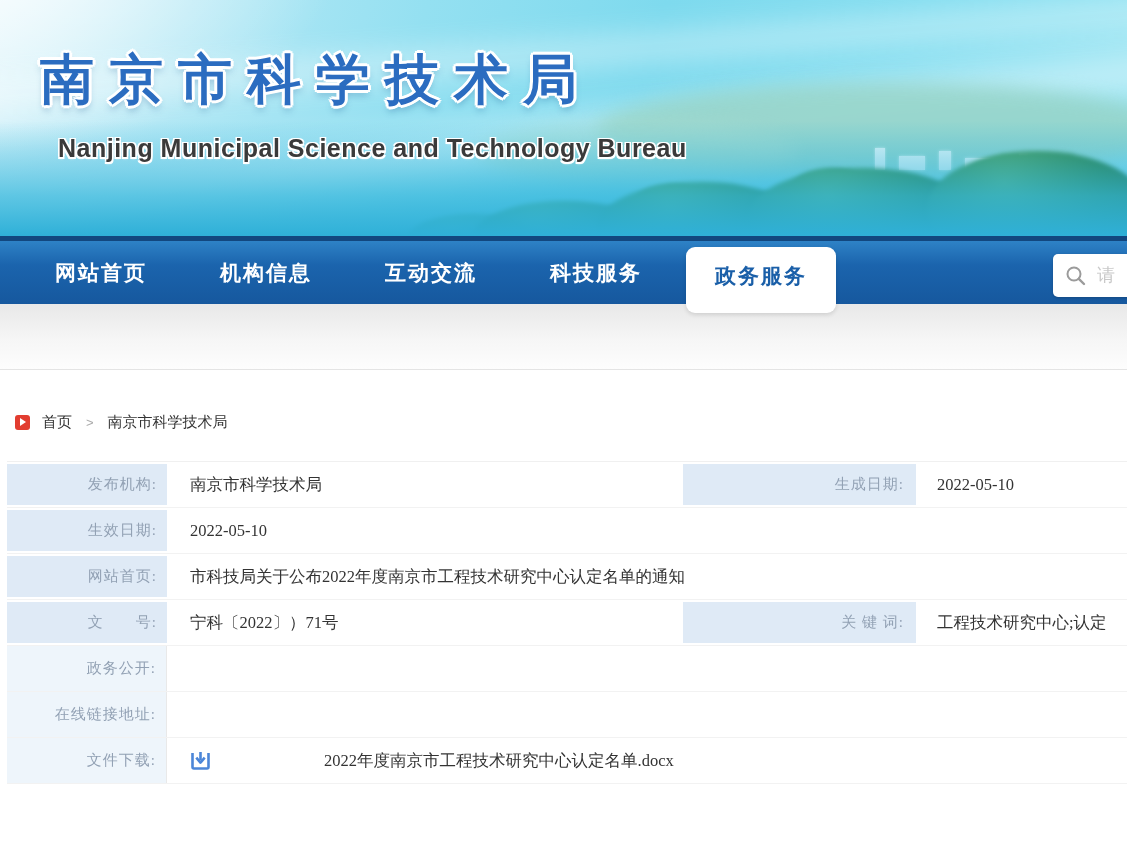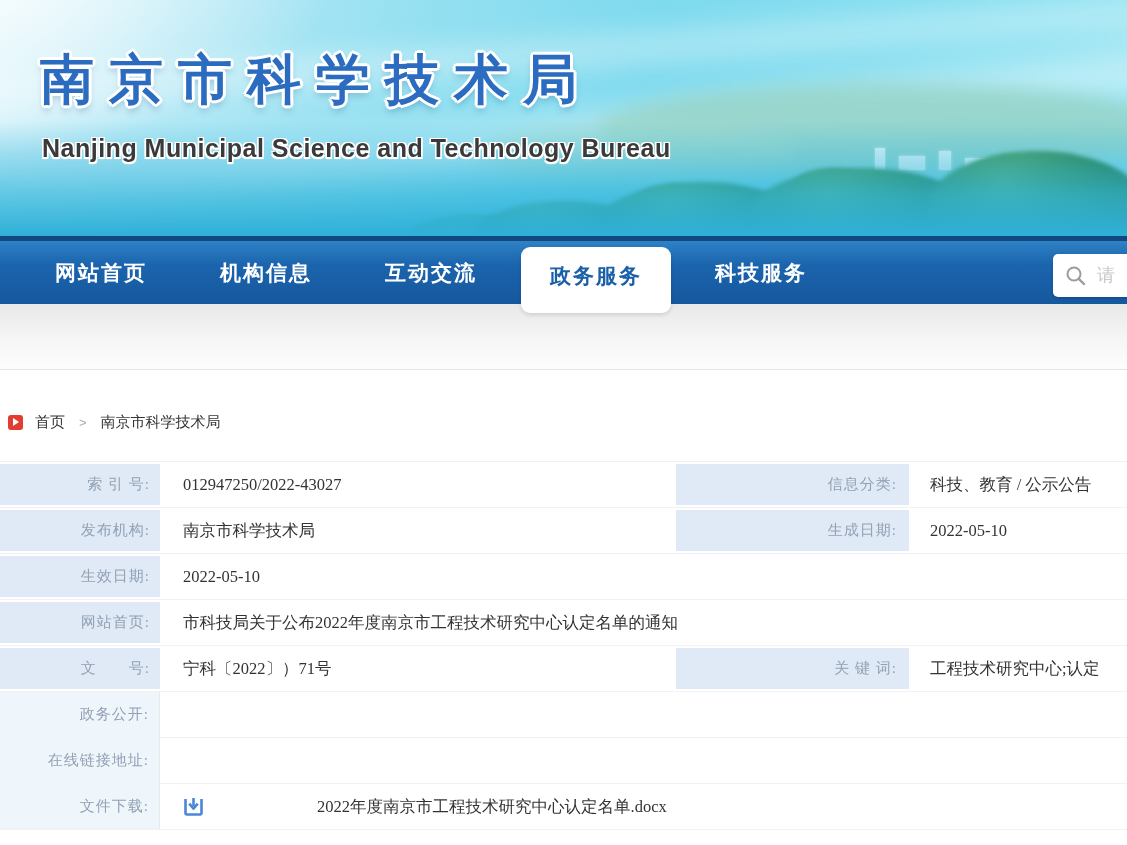--- a/index.html
+++ b/index.html
@@ -39,21 +39,21 @@
   .b4{right:470px;bottom:-40px;width:185px;height:75px;opacity:.9;}
   .b5{right:590px;bottom:-30px;width:130px;height:52px;opacity:.65;}
   .b6{right:70px;bottom:28px;width:95px;height:52px;}
   .b7{right:255px;bottom:22px;width:82px;height:46px;}
   .b8{right:420px;bottom:12px;width:72px;height:40px;opacity:.9;}
   .cn-title { position:absolute; left:40px; top:44px; font-size:54px; font-weight:bold;
     color:#2b6cc0; letter-spacing:15px; white-space:nowrap;
     font-family:"Liberation Serif", serif;
     text-shadow:-2px -2px 0 #fff, 2px -2px 0 #fff, -2px 2px 0 #fff, 2px 2px 0 #fff,
       -3px 0 0 #fff, 3px 0 0 #fff, 0 -3px 0 #fff, 0 3px 0 #fff, 0 5px 7px rgba(20,80,140,.35); }
-  .en-title { position:absolute; left:42px; top:134px; font-size:25px; font-weight:bold;
+  .en-title { position:absolute; left:58px; top:134px; font-size:25px; font-weight:bold;
     color:#3a3a3a; letter-spacing:.5px; white-space:nowrap;
     text-shadow:-1.5px -1.5px 0 #fff, 1.5px -1.5px 0 #fff, -1.5px 1.5px 0 #fff,
       1.5px 1.5px 0 #fff, 0 2px 2px rgba(255,255,255,.8); }
 
   
   .nav { position:relative; width:1127px; height:68px; z-index:10;
     border-top:5px solid #12477f;
     background:linear-gradient(180deg, #2e82c6 0%, #1b64ad 38%, #16589e 100%); }
   .nav-items { display:flex; list-style:none; padding-left:26px; height:63px; }
   .nav-item { width:150px; margin-right:15px; text-align:center; line-height:63px;
@@ -67,21 +67,21 @@
   .search-box svg { flex:none; cursor:pointer; }
   .search-input { border:none; outline:none; background:transparent; width:130px;
     margin-left:10px; font-size:18px; color:#666; font-family:"Liberation Serif", serif; }
   .search-input::placeholder { color:#c9c9c9; }
 
   
   .subnav { width:1127px; height:66px; border-bottom:1px solid #e4e4e4;
     background:linear-gradient(180deg, #e8e8e8 0%, #f6f6f6 55%, #fdfdfd 100%); }
 
   
-  .content { padding-top:43px; }
+  .content { padding-top:43px;padding-left:7px; }
   .breadcrumb { display:flex; align-items:center; margin-left:8px; height:18px;
     font-family:"Liberation Serif", serif; font-size:15px; color:#333; }
   .crumb-icon { width:15px; height:15px; background:#e23d30; border-radius:3px;
     position:relative; margin-right:12px; flex:none; }
   .crumb-icon i { position:absolute; left:5px; top:3.5px; width:0; height:0;
     border-left:6px solid #fff; border-top:4px solid transparent; border-bottom:4px solid transparent; }
   .crumb-link { cursor:pointer; }
   .crumb-sep { color:#aaa; margin:0 14px; font-size:13px; font-family:"Liberation Sans",sans-serif; }
 
   
@@ -132,22 +132,22 @@
   <div class="banner-lower"></div>
   <div class="cn-title">南京市科学技术局</div>
   <div class="en-title">Nanjing Municipal Science and Technology Bureau</div>
 </div>
 
 <div class="nav">
   <ul class="nav-items">
     <li class="nav-item">网站首页</li>
     <li class="nav-item">机构信息</li>
     <li class="nav-item">互动交流</li>
+    <li class="nav-item">科技服务</li>
     <li class="nav-item active">政务服务</li>
-    <li class="nav-item">科技服务</li>
   </ul>
   <div class="search-box">
     <svg width="22" height="22" viewBox="0 0 22 22">
       <circle cx="9" cy="9" r="6.5" fill="none" stroke="#9b9b9b" stroke-width="2"></circle>
       <line x1="13.8" y1="13.8" x2="19" y2="19" stroke="#9b9b9b" stroke-width="2.4" stroke-linecap="round"></line>
     </svg>
     <input class="search-input" type="text" placeholder="请" style="">
   </div>
 </div>
 
@@ -159,26 +159,20 @@
     <span class="crumb-icon">
         <i></i>
       </span>
     <span class="crumb-link">首页</span>
     <span class="crumb-sep">&gt;</span>
     <span class="crumb-current">南京市科学技术局</span>
   </div>
 
   <div class="itable">
 
-    <div class="row shade-a">
-      <div class="lab">索 引 号:</div>
-      <div class="val v1">012947250/2022-43027</div>
-      <div class="lab2">信息分类:</div>
-      <div class="val v2">科技、教育 / 公示公告</div>
-    </div>
 
     <div class="row shade-a">
       <div class="lab">发布机构:</div>
       <div class="val v1">南京市科学技术局</div>
       <div class="lab2">生成日期:</div>
       <div class="val v2">2022-05-10</div>
     </div>
 
     <div class="row shade-a">
       <div class="lab">生效日期:</div>

